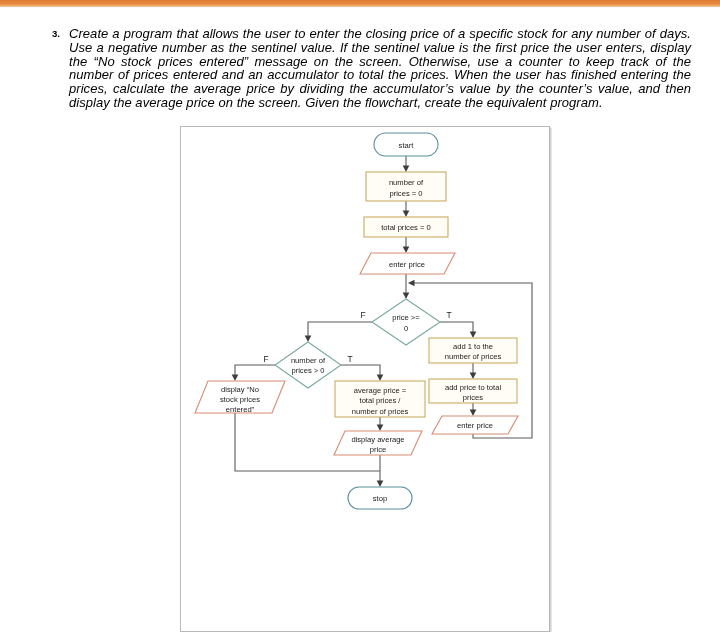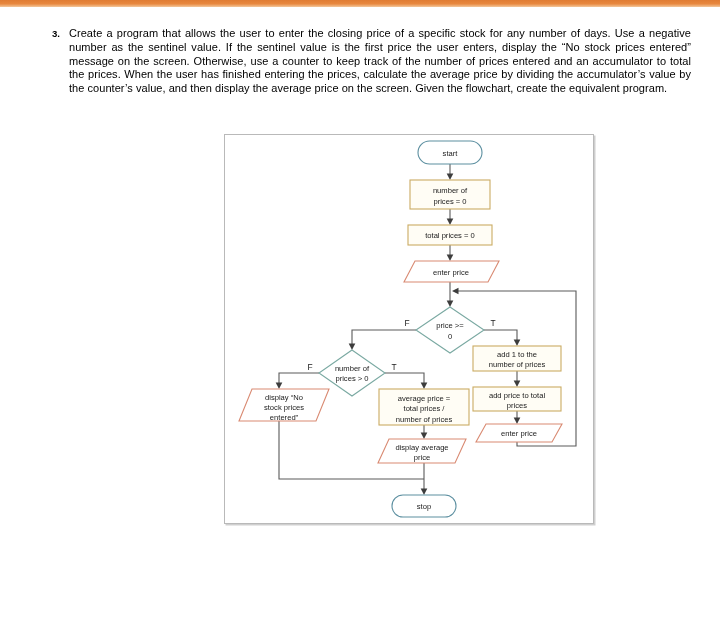--- a/index.html
+++ b/index.html
@@ -34,33 +34,33 @@
   }
   #q-num {
     font-weight: bold;
     font-size: 9.6px;
     line-height: 13.8px;
     width: 17px;
     flex: 0 0 17px;
     text-align: left;
   }
   #q-text {
-    font-size: 11px;
+    font-size: 13px;
     line-height: 13.8px;
     text-align: justify;
     letter-spacing: 0.05px;
     width: 622px;
+    font-style: italic;
   }
   #flow-wrap {
     position: absolute;
     left: 180px;
-    top: 134px;
+    top: 126px;
     width: 370px;
-    height: 390px;
-    margin-left: 44px;
+    height: 506px;
   }
   #flow-frame {
     position: absolute;
     inset: 0;
     border: 1px solid #b9b9b9;
     background: #ffffff;
     box-shadow: 1.5px 1.5px 0 0 #cfcfcf;
   }
   #flow-svg {
     position: absolute;

